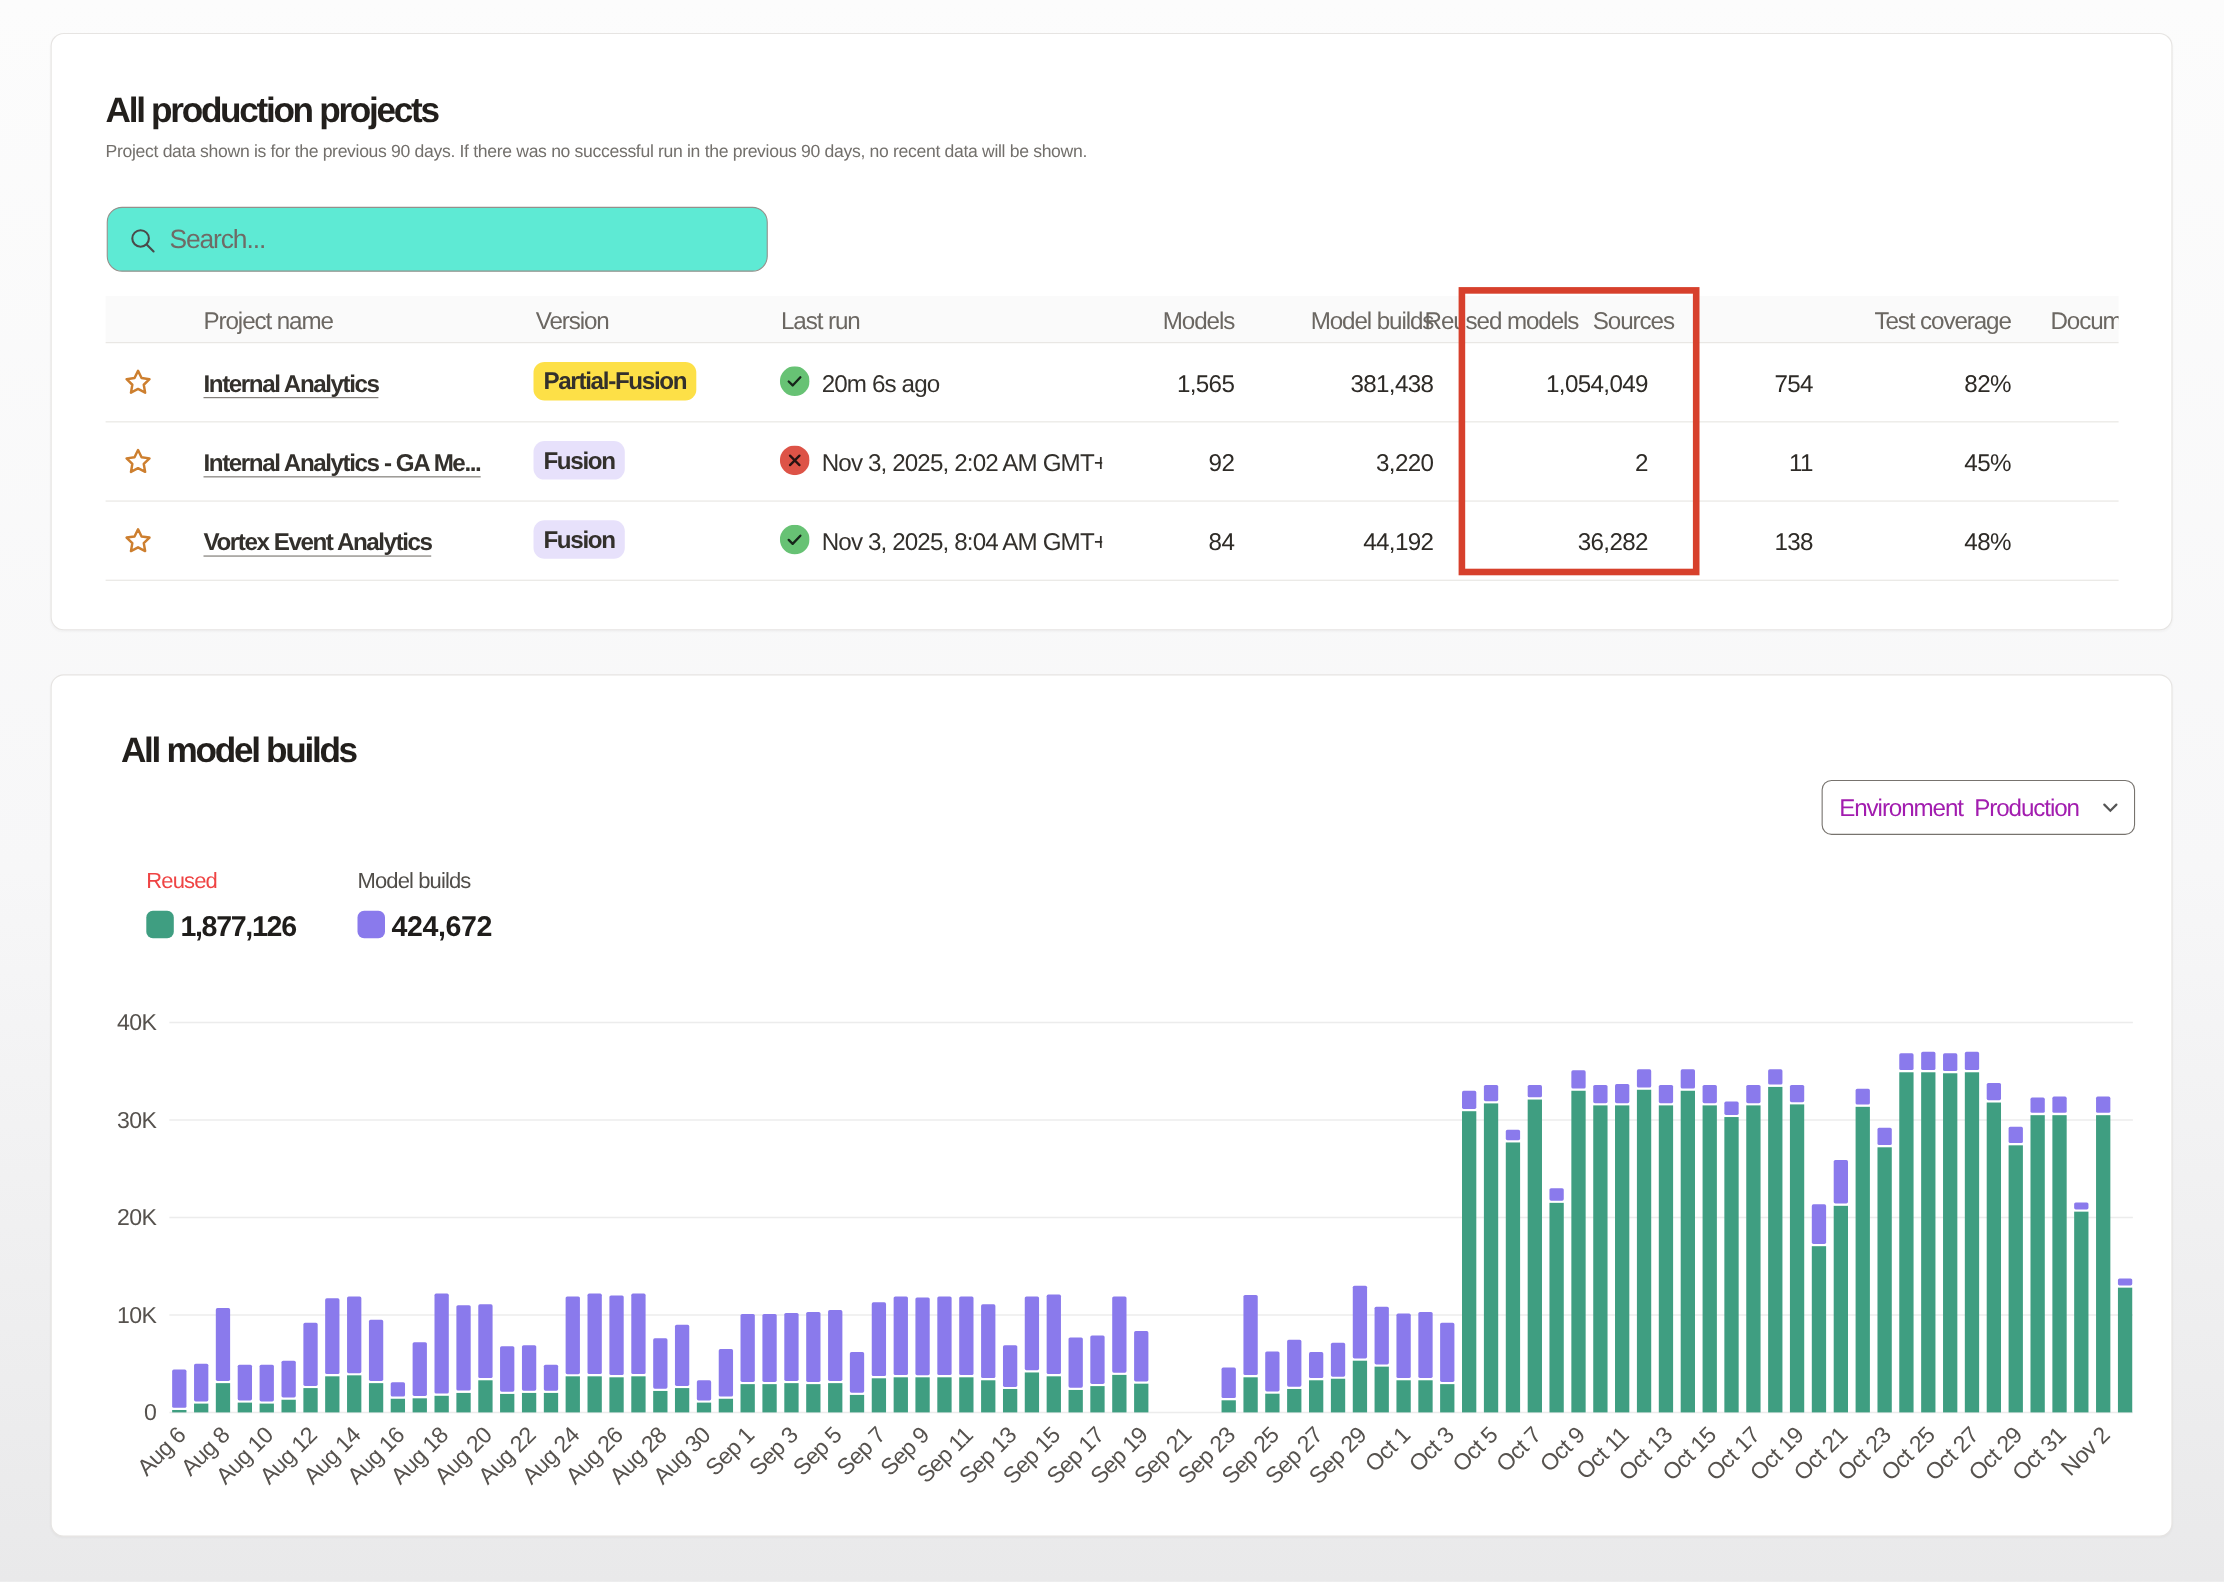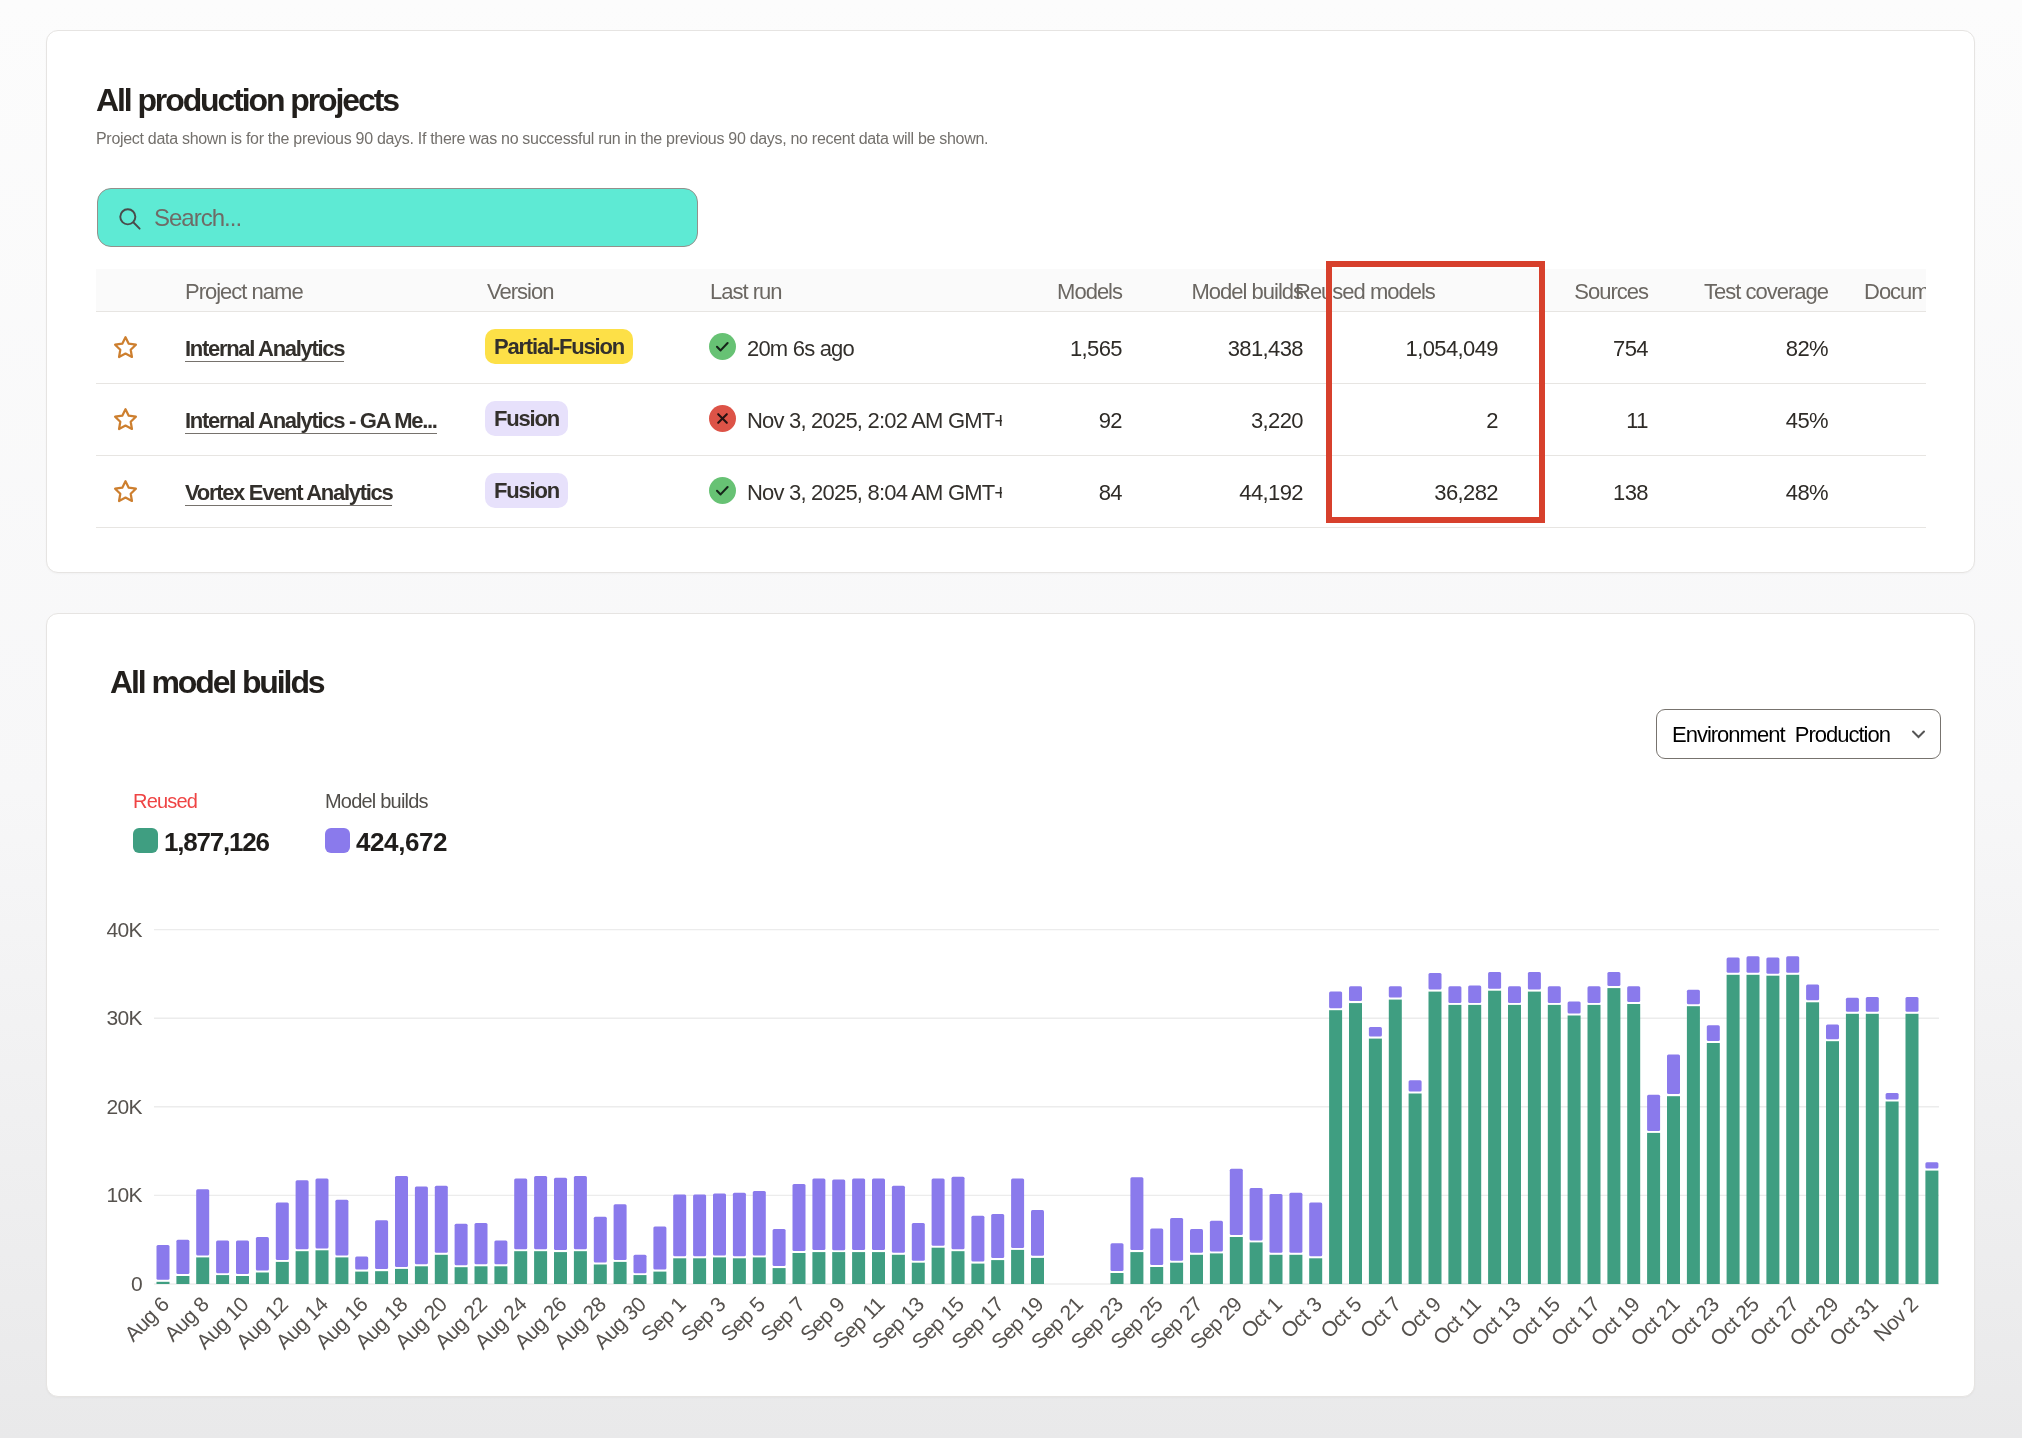--- a/index.html
+++ b/index.html
@@ -29,21 +29,21 @@
   <span style="position:absolute;left:56px;top:15px;font-size:24px;letter-spacing:-1px;color:#6f6b66">Search...</span>
 </div>
 
 <div class="abs" style="left:96px;top:269px;width:1830px;height:42px;background:#fafafa"></div>
 <div class="abs hdr" style="left:185px;top:279px">Project name</div>
 <div class="abs hdr" style="left:487px;top:279px">Version</div>
 <div class="abs hdr" style="left:710px;top:279px">Last run</div>
 <div class="abs hdr" style="left:922px;top:279px;width:200px;text-align:right">Models</div>
 <div class="abs hdr" style="left:1103px;top:279px;width:200px;text-align:right">Model builds</div>
 <div class="abs hdr" style="left:1295px;top:279px;width:200px;text-align:left">Reused models</div>
-<div class="abs hdr" style="left:1448px;top:279px;width:200px;text-align:right">Sources</div>
+<div class="abs hdr" style="left:1448px;top:279px;width:200px;">Sources</div>
 <div class="abs hdr" style="left:1628px;top:279px;width:200px;text-align:right">Test coverage</div>
 <div class="abs hdr" style="left:1864px;top:279px;width:62px;overflow:hidden">Documentation coverage</div>
 
 <div class="abs" style="left:96px;top:311px;width:1830px;height:1px;background:#e7e5e2"></div>
 <div class="abs" style="left:96px;top:383px;width:1830px;height:1px;background:#e7e5e2"></div>
 <div class="abs" style="left:96px;top:455px;width:1830px;height:1px;background:#e7e5e2"></div>
 <div class="abs" style="left:96px;top:527px;width:1830px;height:1px;background:#e7e5e2"></div>
 
 <div class="abs" style="left:112px;top:334px"><svg width="27" height="27" viewBox="0 0 24 24" fill="none" stroke="#cd7f2f" stroke-width="2" stroke-linejoin="round" stroke-linecap="round">
       <path d="M12 2.8l2.85 5.8 6.4 0.93-4.63 4.5 1.1 6.38-5.72-3.0-5.72 3.0 1.1-6.38-4.63-4.5 6.4-0.93z"></path>
@@ -93,21 +93,21 @@
 <div class="abs num" style="left:1448px;top:480px;width:200px">138</div>
 <div class="abs num" style="left:1628px;top:480px;width:200px">48%</div>
 
 <div class="abs" style="left:1326px;top:261px;width:219px;height:262px;border:6px solid #d7402c"></div>
 
 <div class="card" style="top:613px;height:784px"></div>
 <div style="position:absolute;left:60px;top:613px;width:2009px;height:784px">
   <div class="abs h1" style="left:50px;top:51px">All model builds</div>
 
   <div class="abs" style="left:1596px;top:96px;width:285px;height:50px;border:1px solid #77736e;border-radius:9px;background:#fff">
-    <span style="position:absolute;left:15px;top:12px;font-size:22px;letter-spacing:-1px;color:#000000">Environment&nbsp;&nbsp;Production</span>
+    <span style="position:absolute;left:15px;top:12px;font-size:22px;letter-spacing:-1px;color:#a21caf">Environment&nbsp;&nbsp;Production</span>
     <svg style="position:absolute;right:14px;top:19px" width="15" height="11" viewBox="0 0 15 11" fill="none" stroke="#555" stroke-width="2" stroke-linecap="round">
         <path d="M2 2.5l5.5 5.5L13 2.5"></path>
       </svg>
   </div>
 
   <div class="abs" style="left:73px;top:177px;font-size:20px;letter-spacing:-0.8px;color:#ef4444">Reused</div>
   <div class="abs" style="left:265px;top:177px;font-size:20px;letter-spacing:-0.8px;color:#514e4a">Model builds</div>
   <div class="abs" style="left:73px;top:215px;width:25px;height:25px;border-radius:6px;background:#3f9e81"></div>
   <div class="abs" style="left:265px;top:215px;width:25px;height:25px;border-radius:6px;background:#8a7aec"></div>
   <div class="abs" style="left:104px;top:214px;font-size:26px;font-weight:bold;letter-spacing:-1.2px;color:#1f1d1b">1,877,126</div>

